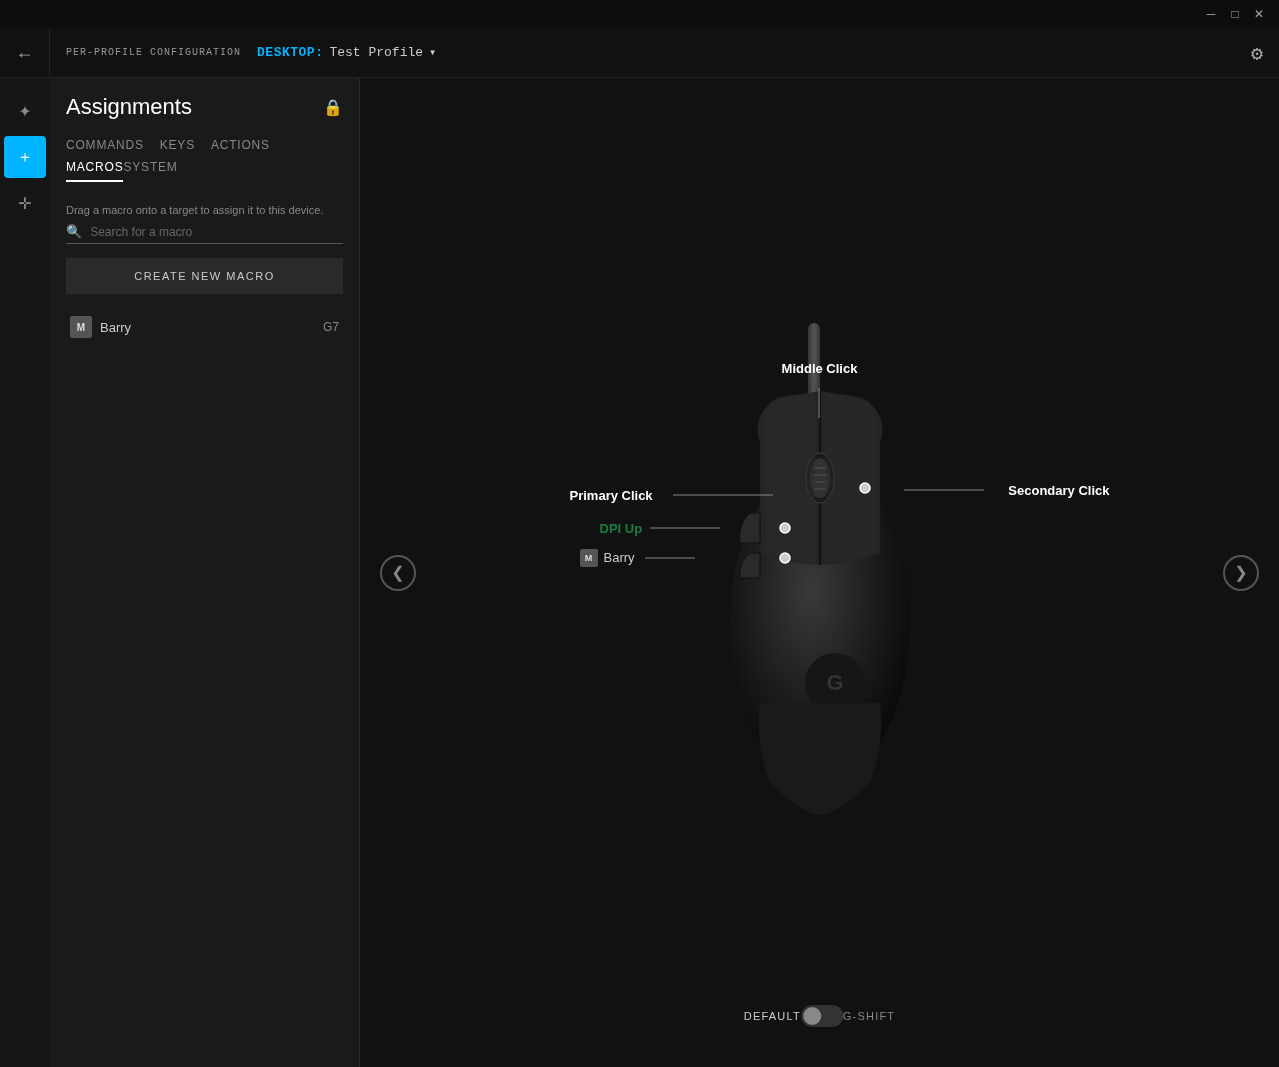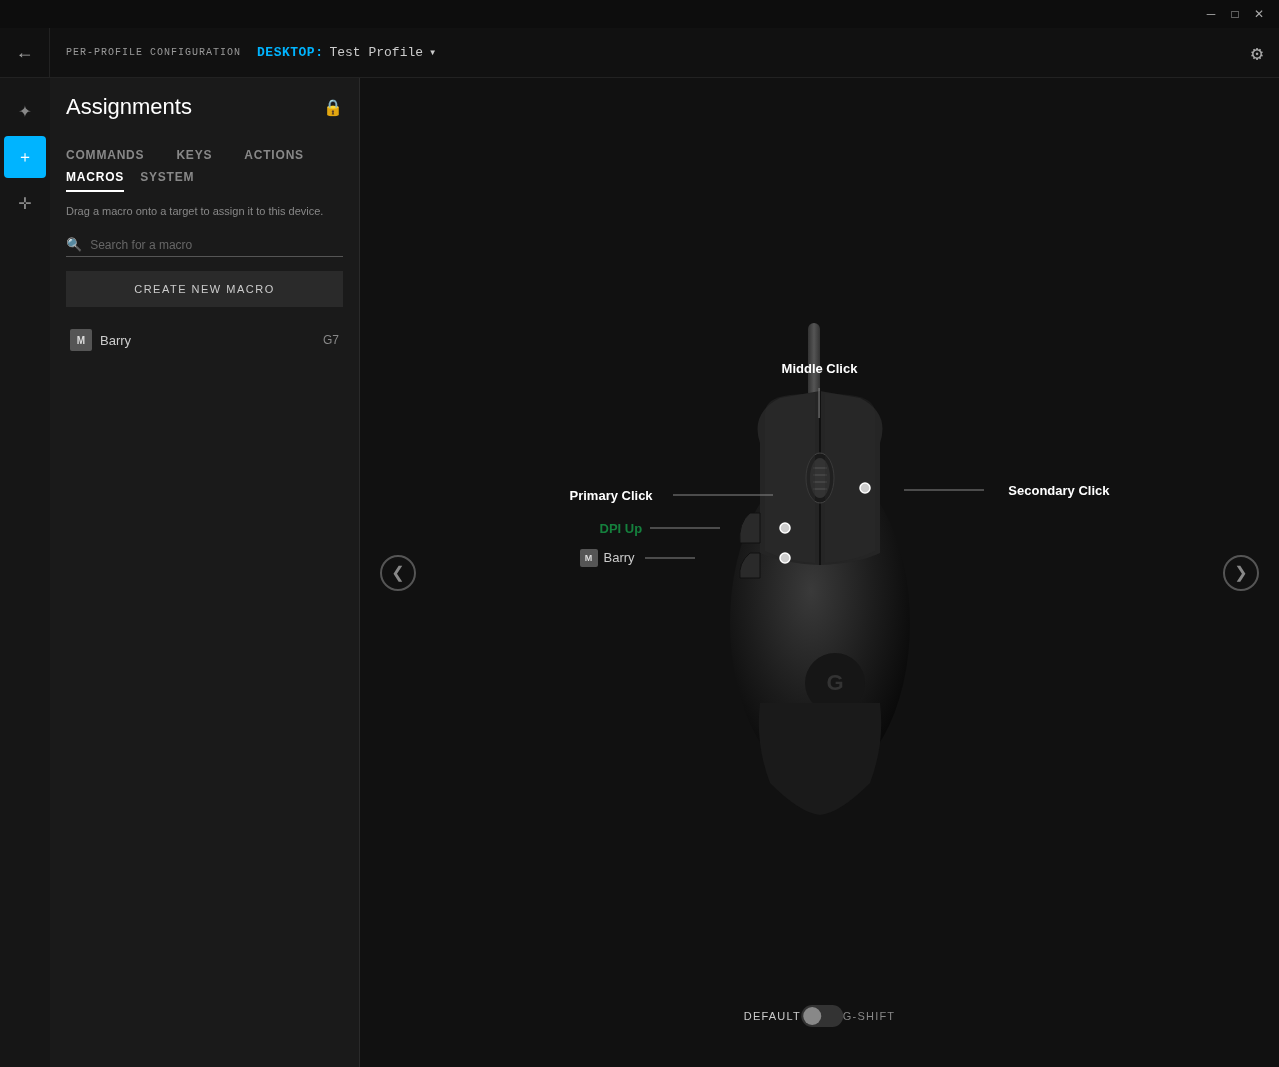--- a/index.html
+++ b/index.html
@@ -148,48 +148,45 @@
       display: flex;
       align-items: center;
       justify-content: space-between;
     }
     .lock-icon {
       color: #555;
       font-size: 16px;
     }
     .tab-row {
       display: flex;
-      gap: 32px;
-      margin-top: 24px;
+      gap: 16px;
+      margin-top: 14px;
       margin-bottom: 2px;
-      font-weight: bold;
     }
     .tab {
       font-size: 12px;
       color: #888;
       letter-spacing: 0.8px;
       padding-bottom: 6px;
       cursor: pointer;
       text-transform: uppercase;
     }
     .tab.active {
       color: #fff;
       border-bottom: 2px solid #fff;
     }
     .tab-row2 {
       display: flex;
-      gap: 16px;
-      margin-bottom: 12px;
-      font-weight: bold;
+      margin-bottom: 21px;
     }
     .drag-hint {
       font-size: 11px;
       color: #888;
       line-height: 1.4;
-      margin-bottom: 18px;
+      margin-bottom: 6px;
     }
     .search-row {
       display: flex;
       align-items: center;
       border-bottom: 1px solid #555;
       margin-bottom: 14px;
       padding-bottom: 4px;
     }
     .search-icon {
       color: #777;

